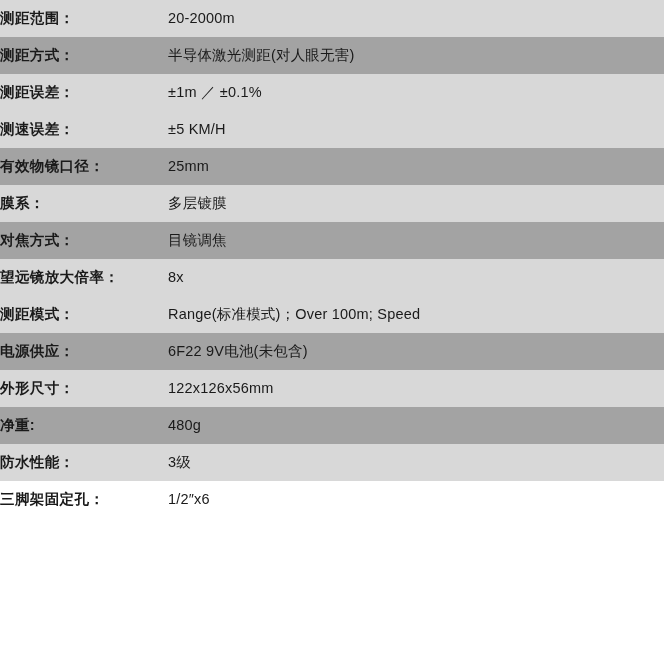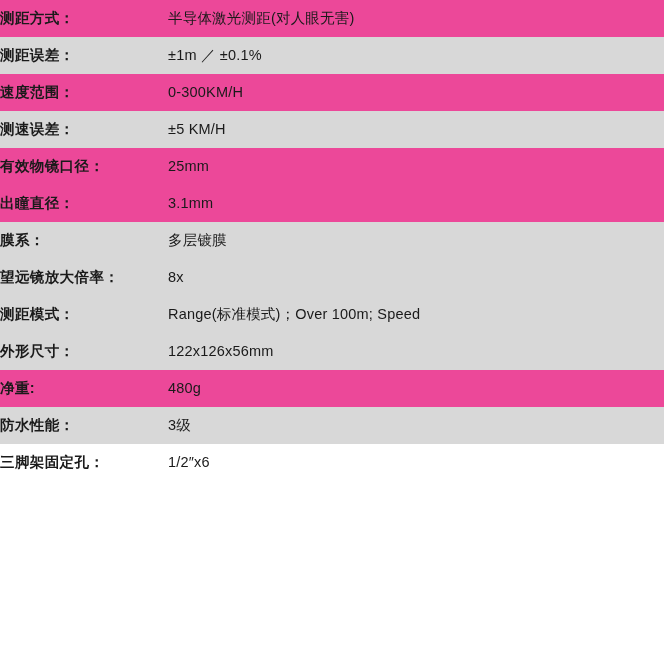--- a/index.html
+++ b/index.html
@@ -34,76 +34,80 @@
   }
   .cell-value {
     padding-left: 10px;
     font-weight: normal;
     letter-spacing: 0.2px;
   }
   tr.row-shaded td {
     background: #d8d8d8;
   }
   tr.row-plain td {
-    background: #ec4899;
+    background: #a3a3a3;
   }
   tr.spec-row {
     height: 37px;
   }
   tr.row-last td {
     background: #ffffff;
   }
   .last-label {
     padding-left: 18px;
     font-weight: bold;
   }
   .last-value {
     padding-left: 262px;
   }
 </style>
 </head>
 <body>
 
 <table id="spec-table">
   <tbody>
+      <tr class="spec-row row-shaded">
+        <td class="cell-label">测距范围：</td>
+        <td class="cell-value">20-2000m</td>
+      </tr>
       <tr class="spec-row row-plain">
         <td class="cell-label">测距方式：</td>
         <td class="cell-value">半导体激光测距(对人眼无害)</td>
       </tr>
       <tr class="spec-row row-shaded">
         <td class="cell-label">测距误差：</td>
         <td class="cell-value">±1m ／ ±0.1%</td>
-      </tr>
-      <tr class="spec-row row-plain">
-        <td class="cell-label">速度范围：</td>
-        <td class="cell-value">0-300KM/H</td>
       </tr>
       <tr class="spec-row row-shaded">
         <td class="cell-label">测速误差：</td>
         <td class="cell-value">±5 KM/H</td>
       </tr>
       <tr class="spec-row row-plain">
         <td class="cell-label">有效物镜口径：</td>
         <td class="cell-value">25mm</td>
       </tr>
-      <tr class="spec-row row-plain">
-        <td class="cell-label">出瞳直径：</td>
-        <td class="cell-value">3.1mm</td>
-      </tr>
       <tr class="spec-row row-shaded">
         <td class="cell-label">膜系：</td>
         <td class="cell-value">多层镀膜</td>
+      </tr>
+      <tr class="spec-row row-plain">
+        <td class="cell-label">对焦方式：</td>
+        <td class="cell-value">目镜调焦</td>
       </tr>
       <tr class="spec-row row-shaded">
         <td class="cell-label">望远镜放大倍率：</td>
         <td class="cell-value">8x</td>
       </tr>
       <tr class="spec-row row-shaded">
         <td class="cell-label">测距模式：</td>
         <td class="cell-value">Range(标准模式)；Over 100m; Speed</td>
+      </tr>
+      <tr class="spec-row row-plain">
+        <td class="cell-label">电源供应：</td>
+        <td class="cell-value">6F22 9V电池(未包含)</td>
       </tr>
       <tr class="spec-row row-shaded">
         <td class="cell-label">外形尺寸：</td>
         <td class="cell-value">122x126x56mm</td>
       </tr>
       <tr class="spec-row row-plain">
         <td class="cell-label">净重:</td>
         <td class="cell-value">480g</td>
       </tr>
       <tr class="spec-row row-shaded">

